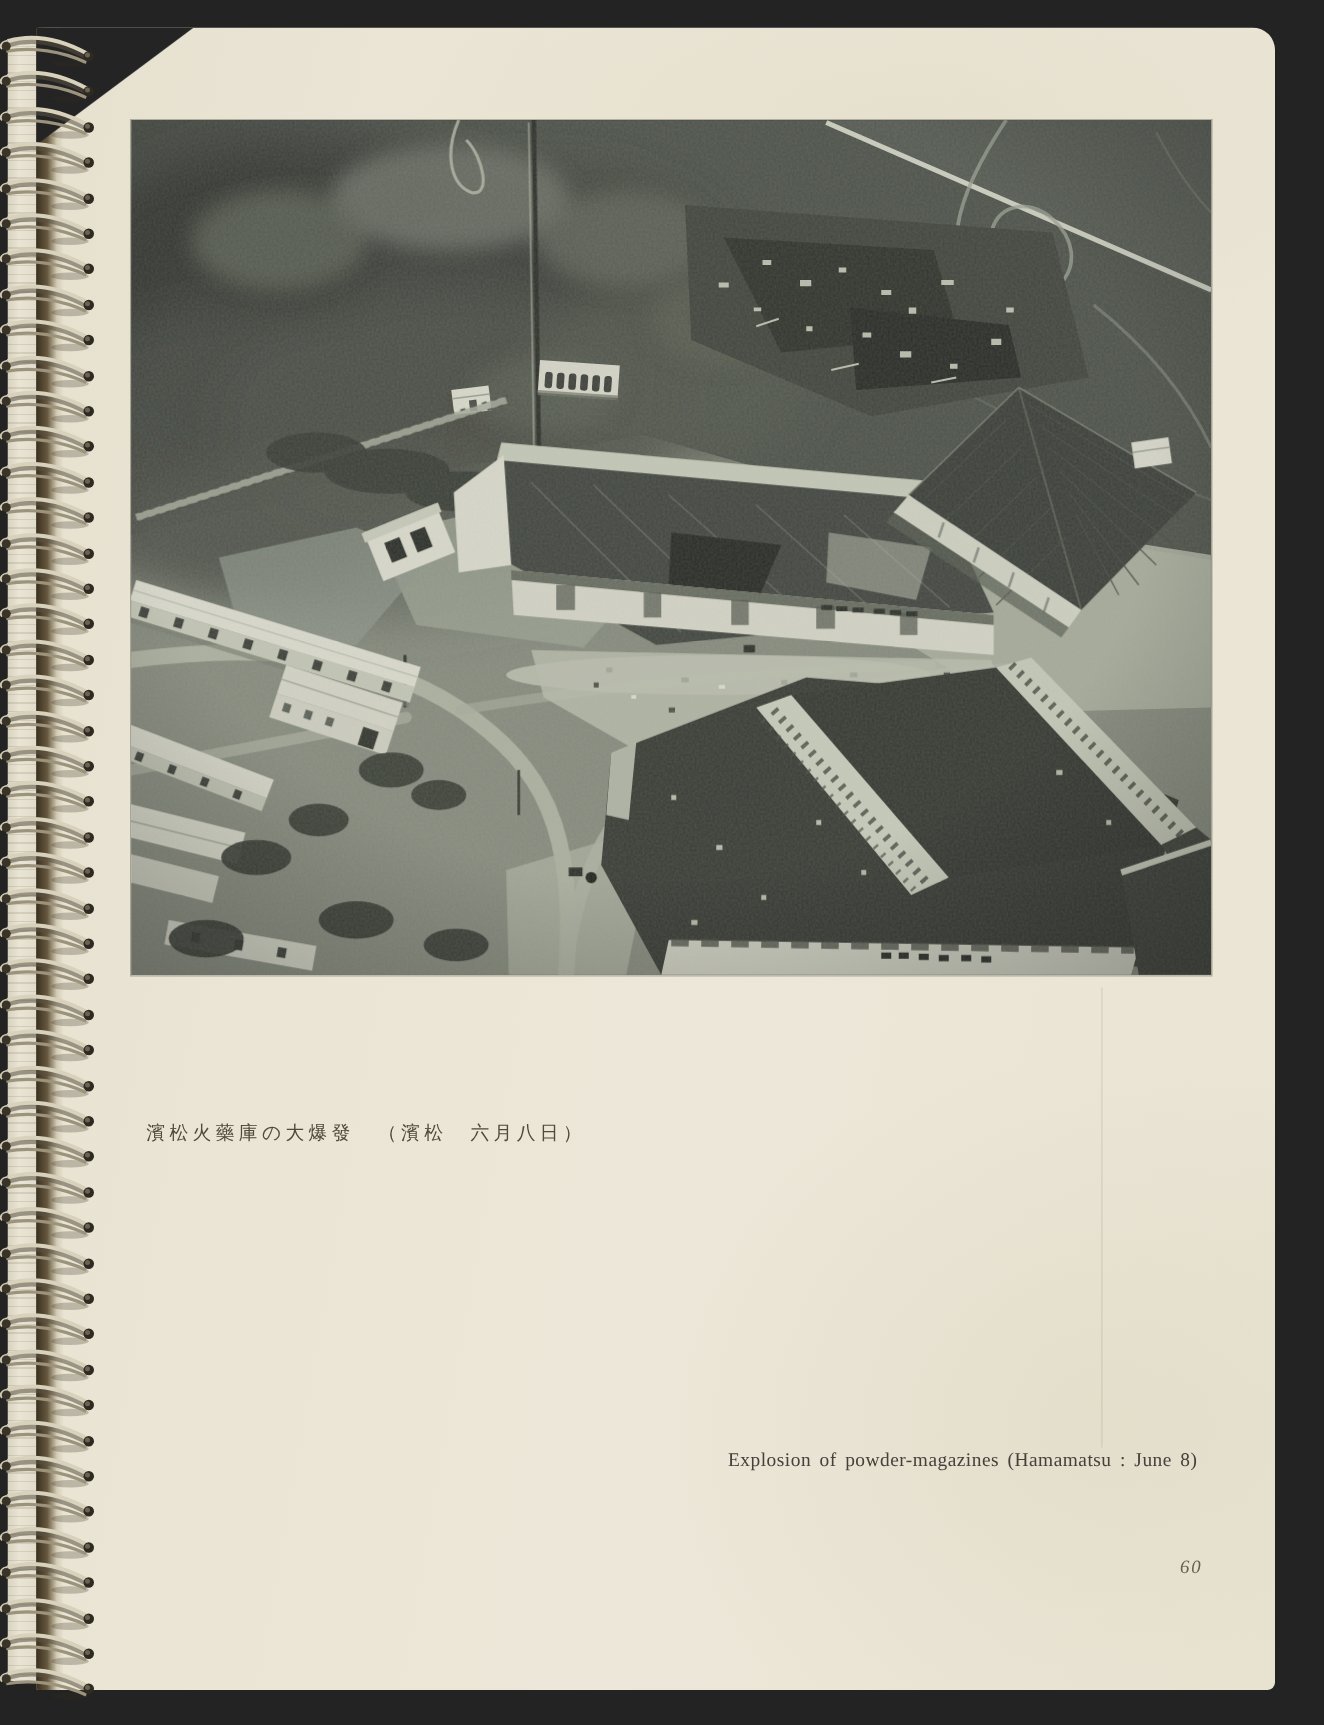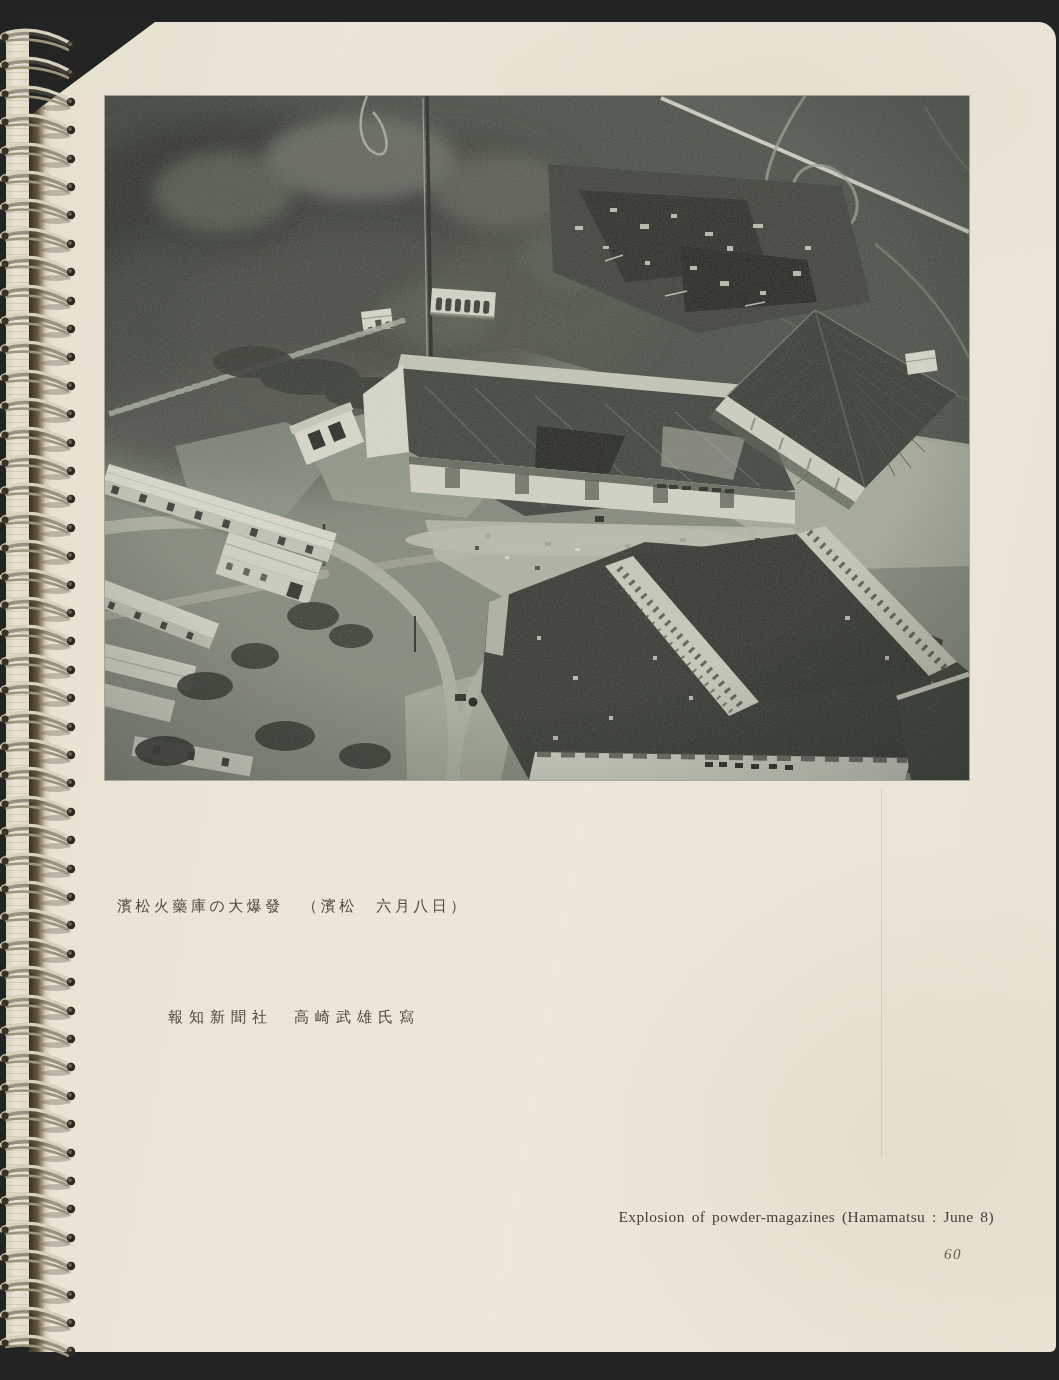--- a/index.html
+++ b/index.html
@@ -24,21 +24,20 @@
 
   
   .page{
     position:absolute;left:29px;top:22px;width:991px;height:1330px;
     background:
       radial-gradient(ellipse 600px 300px at 70% 6%, rgba(214,205,180,.28), rgba(0,0,0,0) 70%),
       radial-gradient(ellipse 520px 420px at 86% 84%, rgba(205,196,170,.22), rgba(0,0,0,0) 70%),
       linear-gradient(100deg,#e6e1cf 0%, #eae5d4 25%, #ece7d8 55%, #e9e4d3 100%);
     border-radius:2px 18px 6px 2px;
     z-index:2;
-    padding-left:36px;
   }
 
   
   .gutter{
     position:absolute;left:0;top:0;width:22px;height:100%;
     background:linear-gradient(90deg,#3a3020 0%, #66583e 40%, rgba(150,135,100,.25) 75%, rgba(0,0,0,0) 100%);
     border-radius:2px 0 0 2px;
   }
 
   
@@ -67,21 +66,20 @@
   .crease{
     position:absolute;left:852px;top:768px;width:1px;height:368px;
     background:rgba(100,90,65,.14);
   }
 
   .cap-en{
     position:absolute;right:62px;top:1130px;
     color:#45403a;font-size:15.5px;line-height:33px;
     letter-spacing:.4px;word-spacing:2.5px;text-align:center;
     white-space:nowrap;
-    margin-top:48px;
   }
 
   .pagenum{
     position:absolute;left:915px;top:1224px;
     color:#66604f;font-size:15px;font-style:italic;letter-spacing:1.5px;
   }
 
   
   .rings{position:absolute;left:0;top:0;width:95px;height:1380px;z-index:5;}
   .ring{position:absolute;left:-4px;width:88px;height:30px;}
@@ -432,21 +430,20 @@
           <path d="M792,602 L864,578" stroke="#c6cab9" stroke-width="5" fill="none"></path>
         </g>
 
         <rect width="864" height="684" filter="url(#grain)" opacity=".3"></rect>
         <rect width="864" height="684" fill="url(#vig)"></rect>
       </svg>
     </figure>
 
     <div class="cap-ja">
       <div class="line1">濱松火藥庫の大爆發　（濱松　六月八日）</div>
-      <div class="line2">報知新聞社　高崎武雄氏寫</div>
     </div>
 
     <div class="crease"></div>
 
     <div class="cap-en">
       <div>Explosion of powder-magazines (Hamamatsu : June 8)</div>
     </div>
 
     <div class="pagenum">60</div>
 

